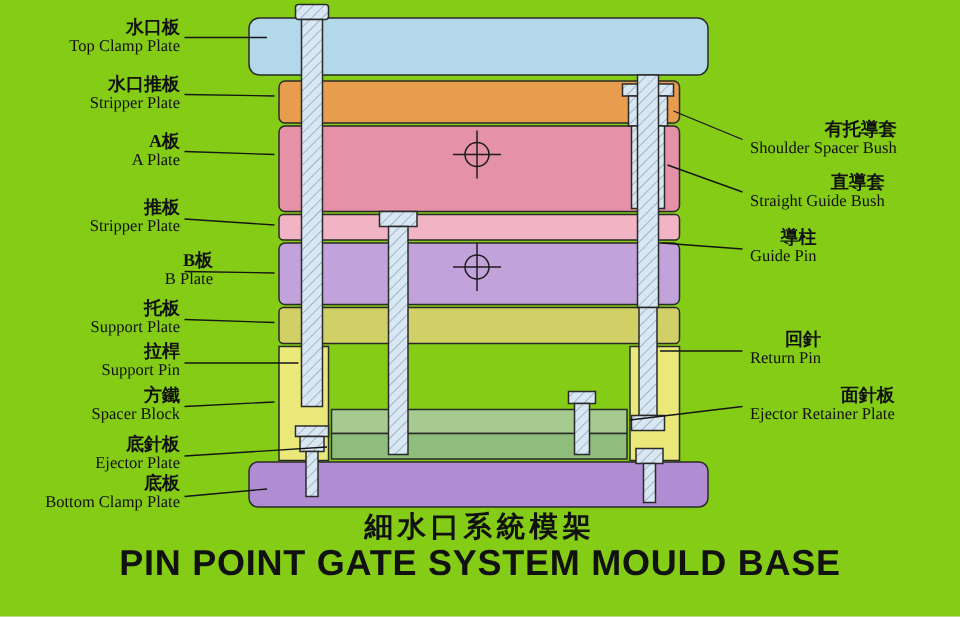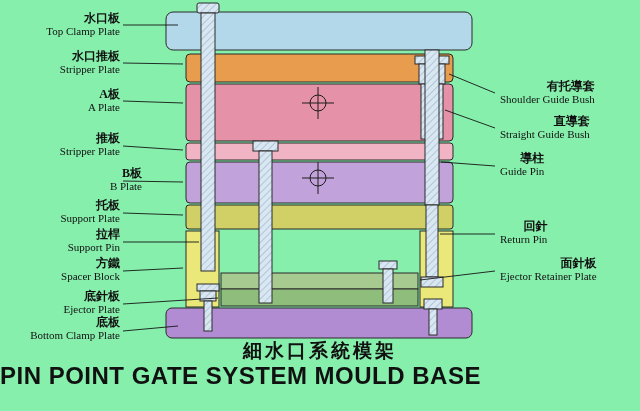--- a/index.html
+++ b/index.html
@@ -1,32 +1,32 @@
 <!DOCTYPE html>
 <html><head>
 <meta charset="utf-8">
 <style>
   html,body{margin:0;padding:0;background:#e8e8e8;}
   .stage{
-    position:relative;width:640px;height:411px;background:#86efac;
+    position:relative;width:640px;height:411px;background:#84cc16;
     overflow:hidden;font-family:"Liberation Serif", serif;
   }
   svg.diagram{position:absolute;left:0;top:0;width:640px;height:411px;}
   .lbl{position:absolute;line-height:13px;white-space:nowrap;color:#111;}
   .lbl .zh{display:block;font-weight:bold;font-size:12px;}
   .lbl .en{display:block;font-weight:normal;font-size:11px;}
   .lbl-left{text-align:right;}
   .lbl-right{text-align:right;}
   .title-zh{
     position:absolute;left:0;top:338px;width:640px;text-align:center;
     font-size:19px;font-weight:bold;letter-spacing:3px;color:#111;
     font-family:"Liberation Sans", sans-serif;
   }
   .title-en{
-    position:absolute;left:0;top:362px;width:640px;
+    position:absolute;left:0;top:362px;width:640px;text-align:center;
     font-size:24px;font-weight:bold;letter-spacing:0.5px;color:#111;
     font-family:"Liberation Sans", sans-serif;
   }
 </style>
 </head>
 <body>
 
 <div class="stage">
 
   <svg class="diagram" viewBox="0 0 640 411">
@@ -140,21 +140,21 @@
       <span class="zh">底針板</span>
       <span class="en">Ejector Plate</span>
     </div>
   <div class="lbl lbl-left" style="right:520px;top:316px">
       <span class="zh">底板</span>
       <span class="en">Bottom Clamp Plate</span>
     </div>
 
   <div class="lbl lbl-right" style="left:500px;top:80px">
       <span class="zh">有托導套</span>
-      <span class="en">Shoulder Guide Bush</span>
+      <span class="en">Shoulder Spacer Bush</span>
     </div>
   <div class="lbl lbl-right" style="left:500px;top:115px">
       <span class="zh">直導套</span>
       <span class="en">Straight Guide Bush</span>
     </div>
   <div class="lbl lbl-right" style="left:500px;top:152px">
       <span class="zh">導柱</span>
       <span class="en">Guide Pin</span>
     </div>
   <div class="lbl lbl-right" style="left:500px;top:220px">

